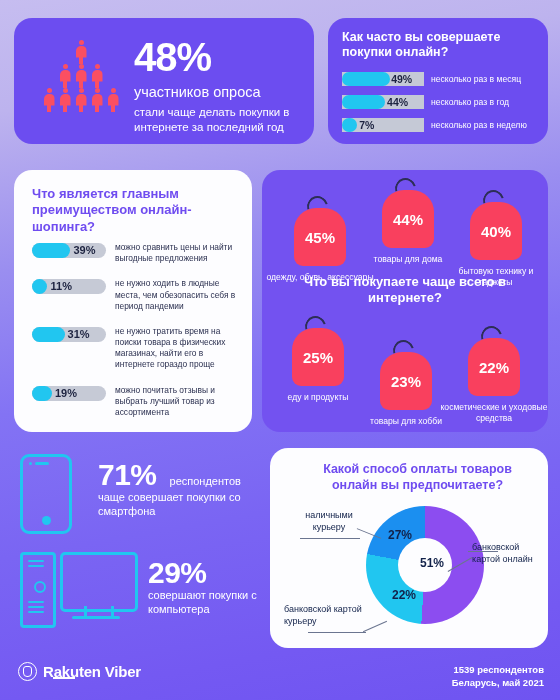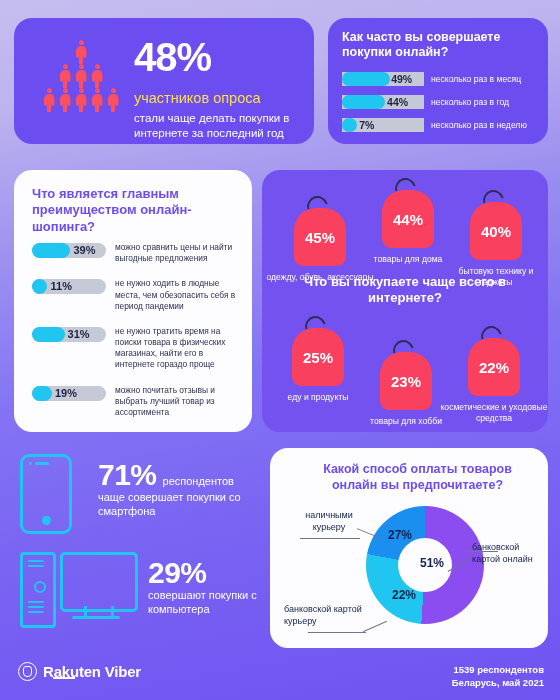--- a/index.html
+++ b/index.html
@@ -19,21 +19,21 @@
   #card-48{left:14px;top:18px;width:300px;height:126px;}
   .people{position:absolute;left:24px;top:22px;width:86px;height:84px;}
   .people .row{display:flex;justify-content:center;gap:5px;}
   .person{width:11px;height:24px;position:relative;}
   .person i{position:absolute;left:3px;top:0;width:5px;height:5px;border-radius:50%;background:#fb4f62;}
   .person b{position:absolute;left:0;top:6px;width:11px;height:18px;background:#fb4f62;
     border-radius:5px 5px 2px 2px;
     clip-path:polygon(0 0,100% 0,100% 64%,68% 64%,68% 100%,32% 100%,32% 64%,0 64%);}
   .b48{position:absolute;left:120px;top:20px;right:12px;}
   .big48{font-size:40px;font-weight:bold;color:#ffffff;line-height:0.95;letter-spacing:-1px;}
-  .sub48{font-size:14.5px;color:#fde047;line-height:1.15;margin-top:14px;}
+  .sub48{font-size:14.5px;color:#ffffff;line-height:1.15;margin-top:8px;}
   .txt48{font-size:11.5px;color:#ffffff;line-height:1.32;margin-top:4px;}
 
   
   #card-often{left:328px;top:18px;width:220px;height:126px;}
   .t-often{position:absolute;left:14px;top:12px;right:10px;font-size:12.5px;font-weight:bold;color:#ffffff;line-height:1.2;}
   .often-rows{position:absolute;left:14px;top:54px;right:8px;}
   .often-row{display:flex;align-items:center;height:14px;margin-bottom:9px;}
   .track{position:relative;width:82px;height:14px;border-radius:0;background:#c5c9d6;overflow:hidden;flex:0 0 auto;}
   .fill{position:absolute;left:0;top:0;height:100%;border-radius:7px;background:#21c6f0;}
   .pctin{position:absolute;top:0;height:14px;line-height:14px;font-size:10.5px;font-weight:bold;color:#1d2340;}
@@ -69,21 +69,21 @@
   .tower{position:absolute;left:6px;top:104px;width:30px;height:70px;border:3.2px solid #21c6f0;border-radius:4px;}
   .tower .ln{position:absolute;left:5px;width:16px;height:2.4px;background:#21c6f0;border-radius:1px;}
   .tower .cir{position:absolute;left:50%;margin-left:-4px;top:26px;width:8px;height:8px;border-radius:50%;border:2.4px solid #21c6f0;}
   .mon{position:absolute;left:46px;top:104px;width:72px;height:54px;border:3.2px solid #21c6f0;border-radius:5px;}
   .monstand{position:absolute;left:70px;top:158px;width:24px;height:11px;border-left:3.2px solid #21c6f0;border-right:3.2px solid #21c6f0;}
   .monbase{position:absolute;left:58px;top:168px;width:48px;height:3.4px;border-radius:2px;background:#21c6f0;}
   .d1{position:absolute;left:84px;top:12px;width:170px;}
   .d2{position:absolute;left:134px;top:110px;width:130px;}
   .dbig{font-size:30px;font-weight:bold;color:#ffffff;line-height:1;letter-spacing:-0.5px;}
   .dsmall{font-size:11px;color:#ffffff;line-height:1.3;}
-  .drow{display:flex;align-items:baseline;gap:6px;}
+  .drow{display:flex;align-items:baseline;gap:13px;}
 
   
   #card-pay{left:270px;top:448px;width:278px;height:200px;background:#fdfdff;}
   .t-pay{position:absolute;left:31px;right:14px;top:14px;text-align:center;font-size:12.5px;font-weight:bold;color:#6f4cf0;line-height:1.25;}
   .donutwrap{position:absolute;left:96px;top:58px;width:118px;height:118px;}
   .donut{width:118px;height:118px;border-radius:50%;}
   .hole{position:absolute;left:50%;top:50%;transform:translate(-50%,-50%);width:54px;height:54px;border-radius:50%;background:#fdfdff;}
   .dpct{position:absolute;font-size:12px;font-weight:bold;color:#12224a;}
   .dlbl{position:absolute;font-size:9px;color:#12224a;line-height:1.3;}
   .leader{position:absolute;background:#6b7590;height:1px;}

